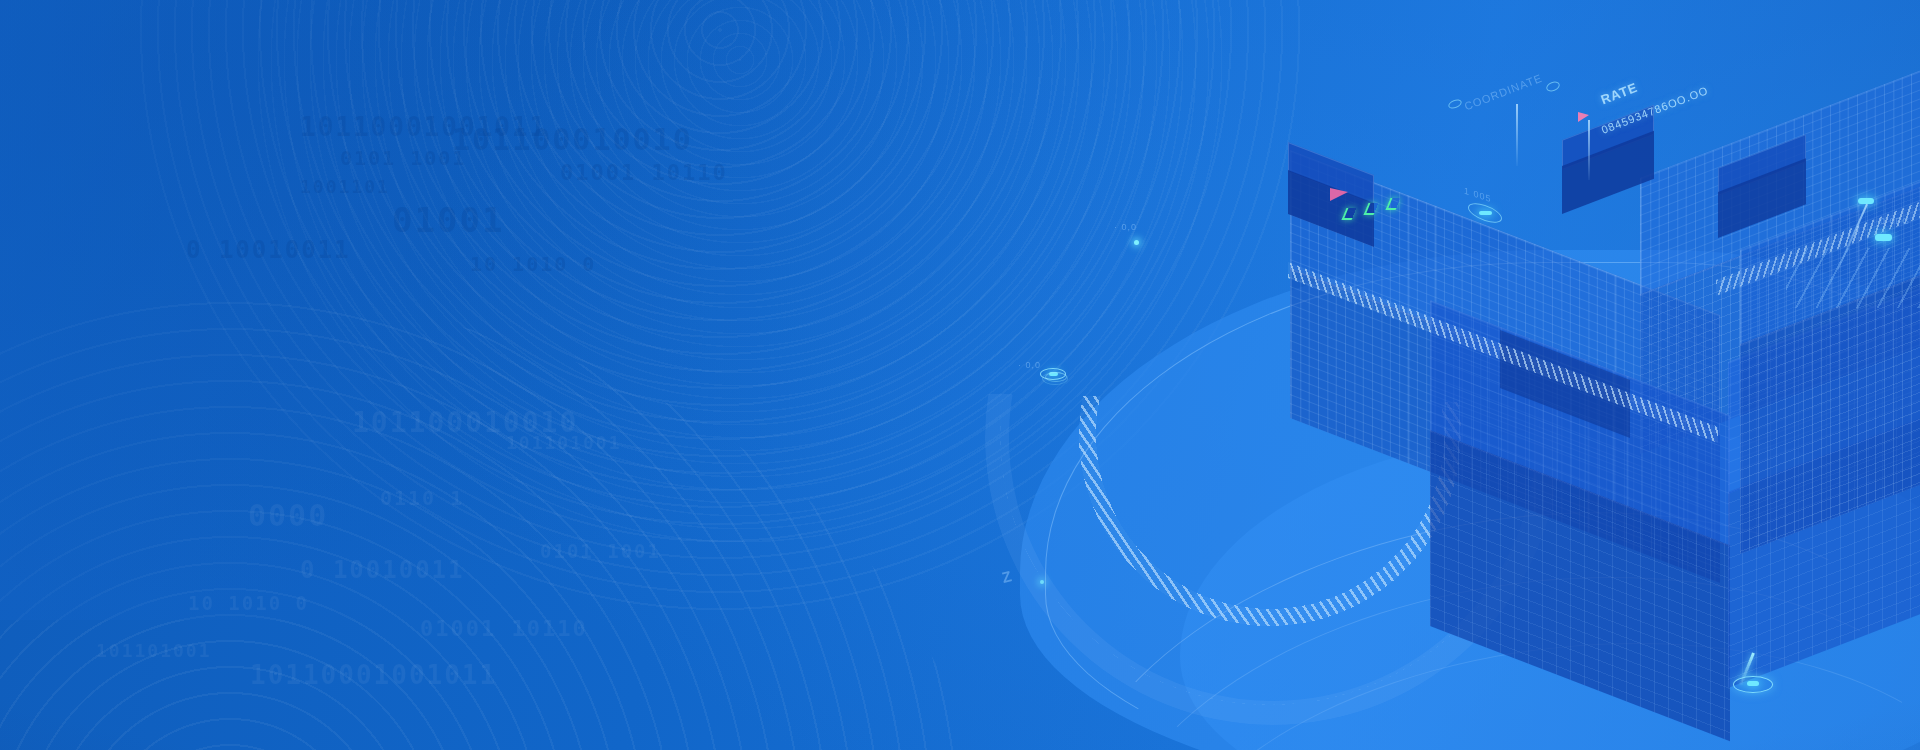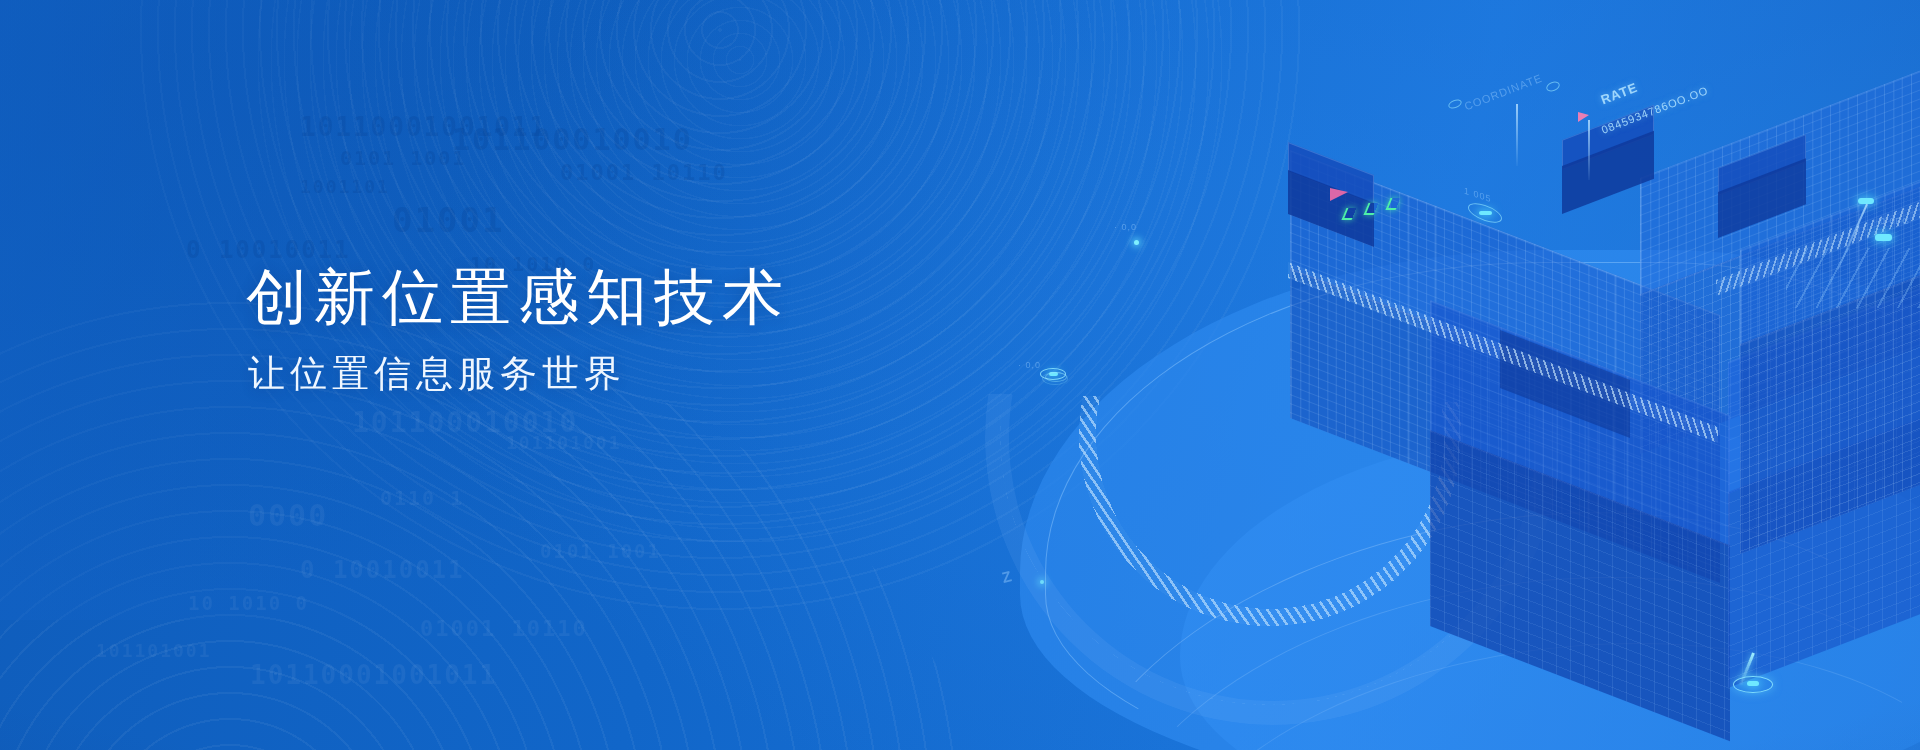--- a/index.html
+++ b/index.html
@@ -326,19 +326,15 @@
     <div class="ellipse-mark" style="left:1733px;top:676px;width:40px;height:17px;border-color:rgba(140,230,255,.9);box-shadow:0 0 10px rgba(110,220,255,.5);"></div>
     <div class="glow-dash" style="left:1747px;top:681px;width:12px;height:5px;"></div>
 
     <div class="hud-text dim" style="left:1002px;top:568px;font-size:15px;font-weight:700;transform:rotate(-14deg);letter-spacing:0;">Z</div>
     <div class="glow-dot" style="left:1040px;top:580px;width:4px;height:4px;opacity:.8;"></div>
 
     <div class="ellipse-mark" style="left:1045px;top:372px;width:22px;height:10px;opacity:.5;"></div>
     <div class="ellipse-mark" style="left:1046px;top:372px;width:26px;height:13px;opacity:.3;left:1042px;"></div>
   </div>
 
-  <div class="copy">
-    <h1 class="headline">创新位置感知技术</h1>
-    <p class="subline">让位置信息服务世界</p>
-  </div>
 
   <div class="vig layer"></div>
 </div>
 
 </body></html>

